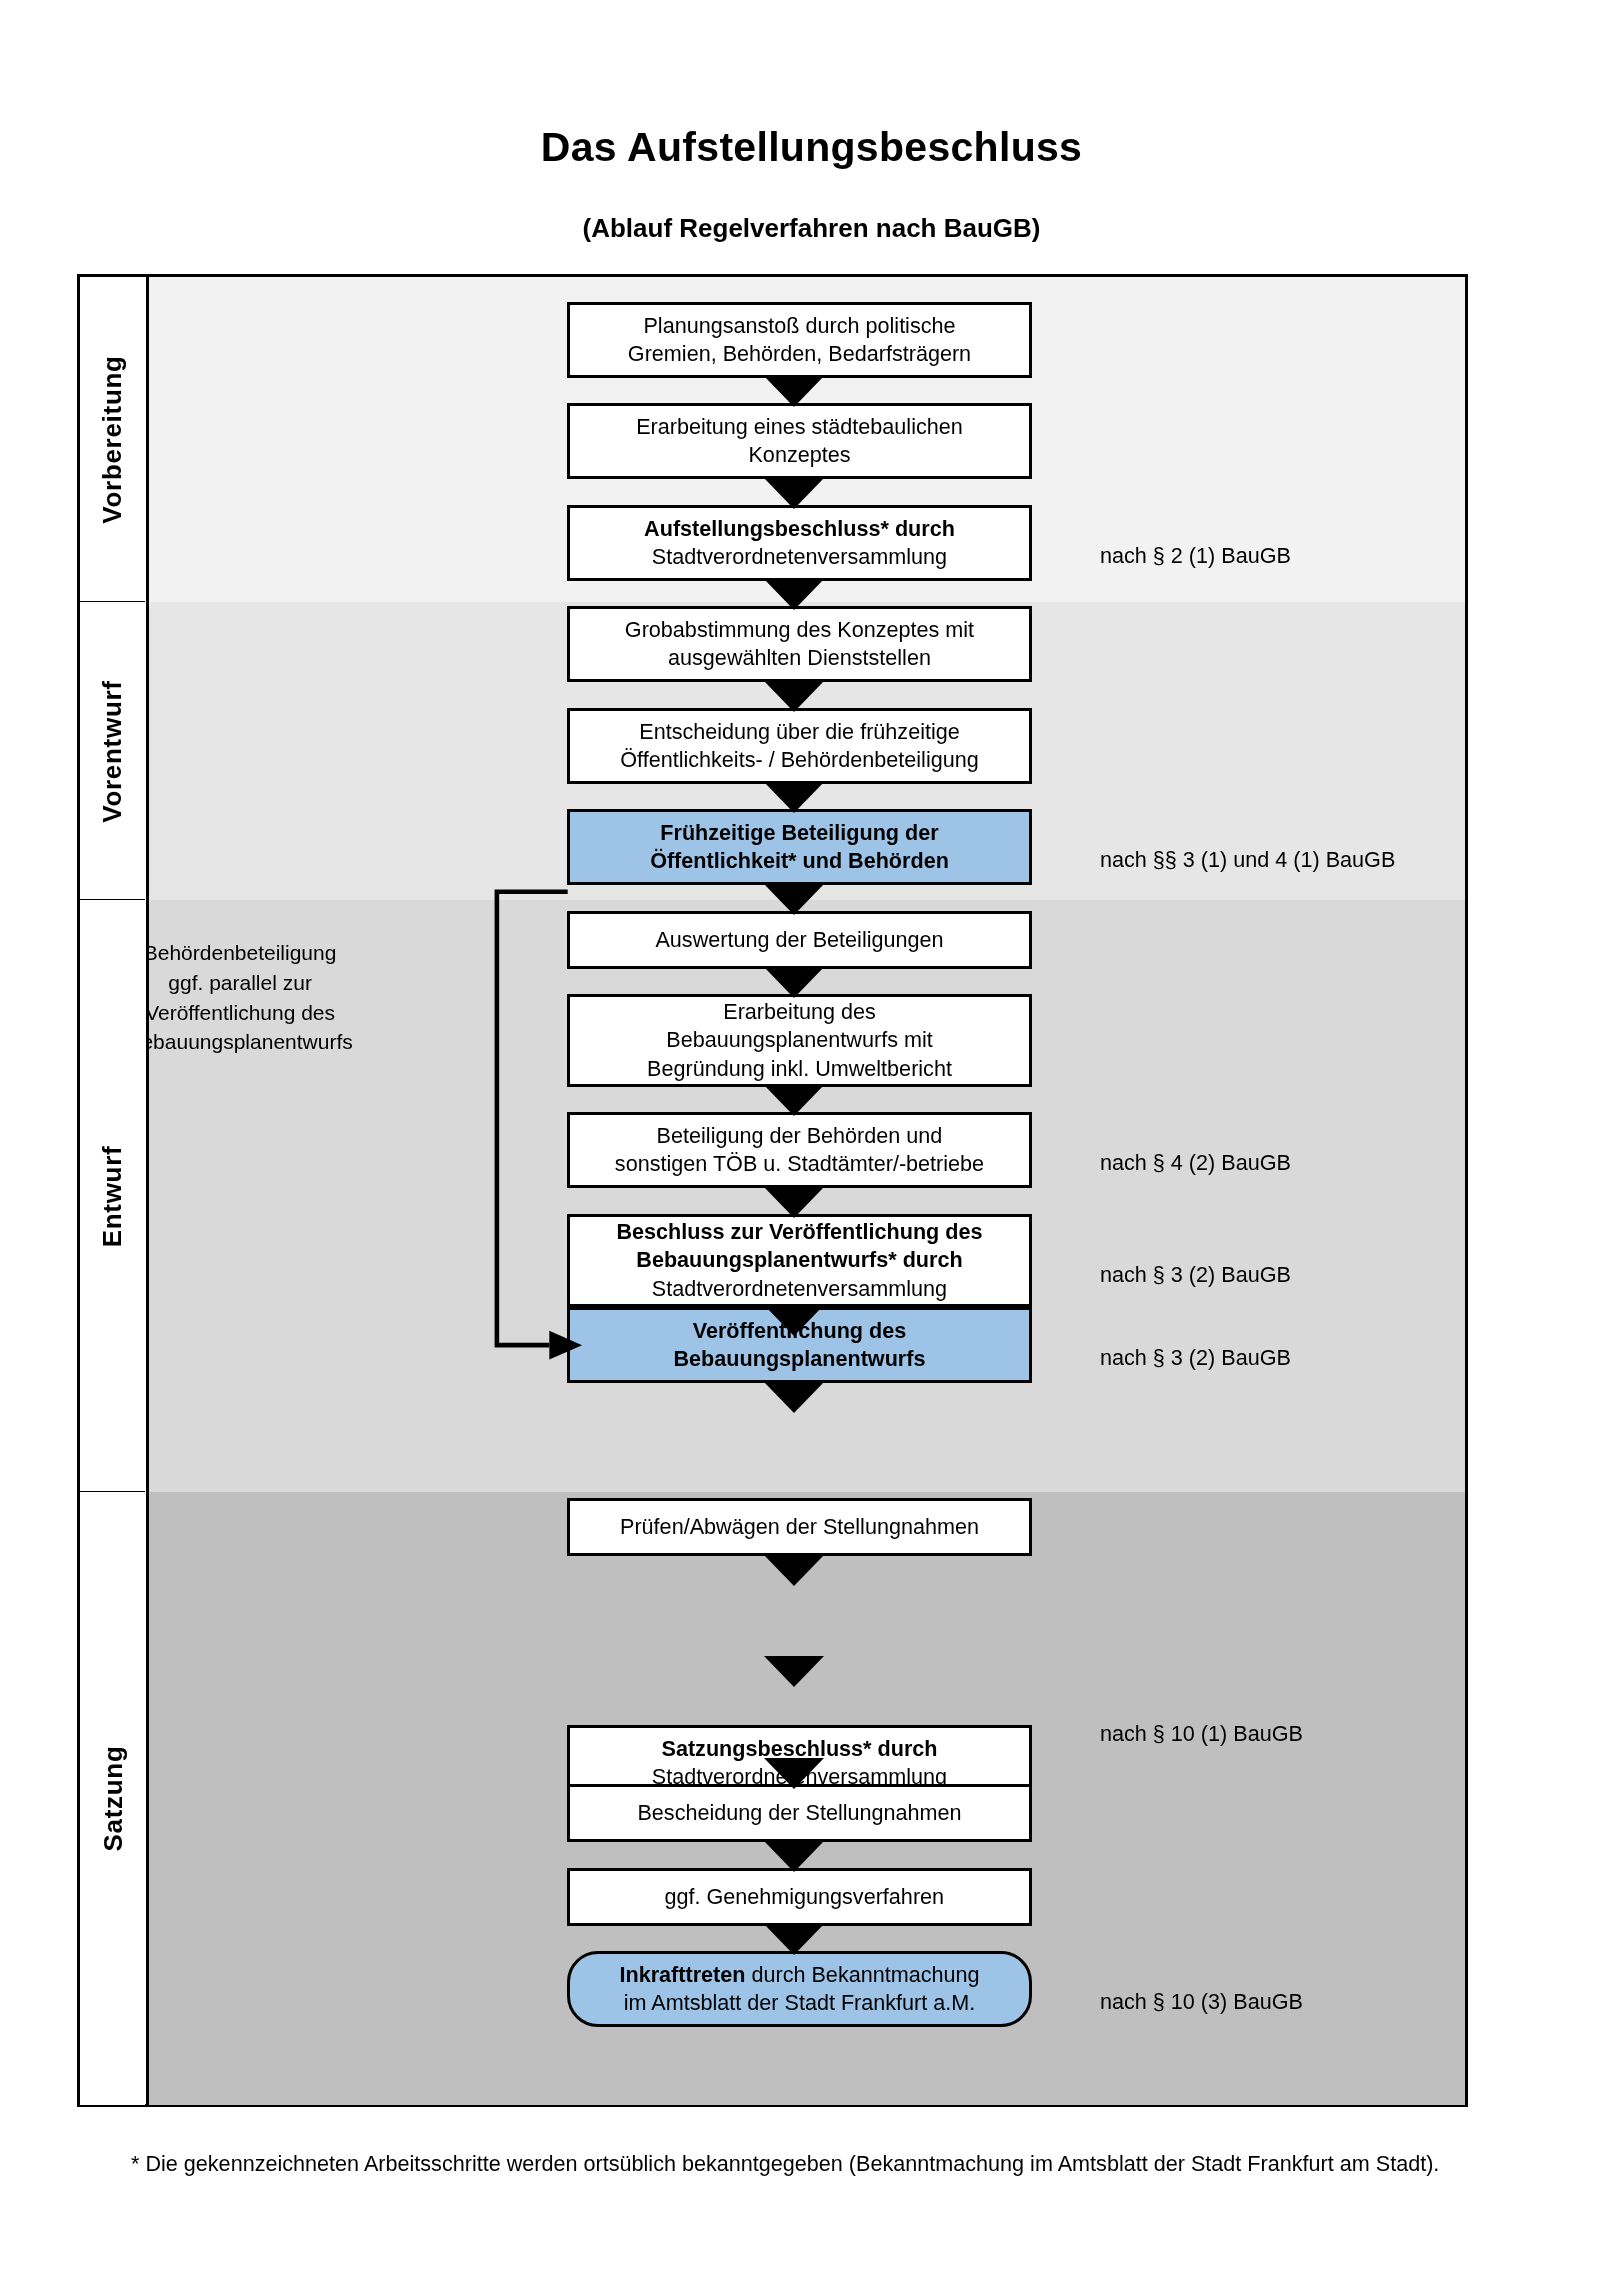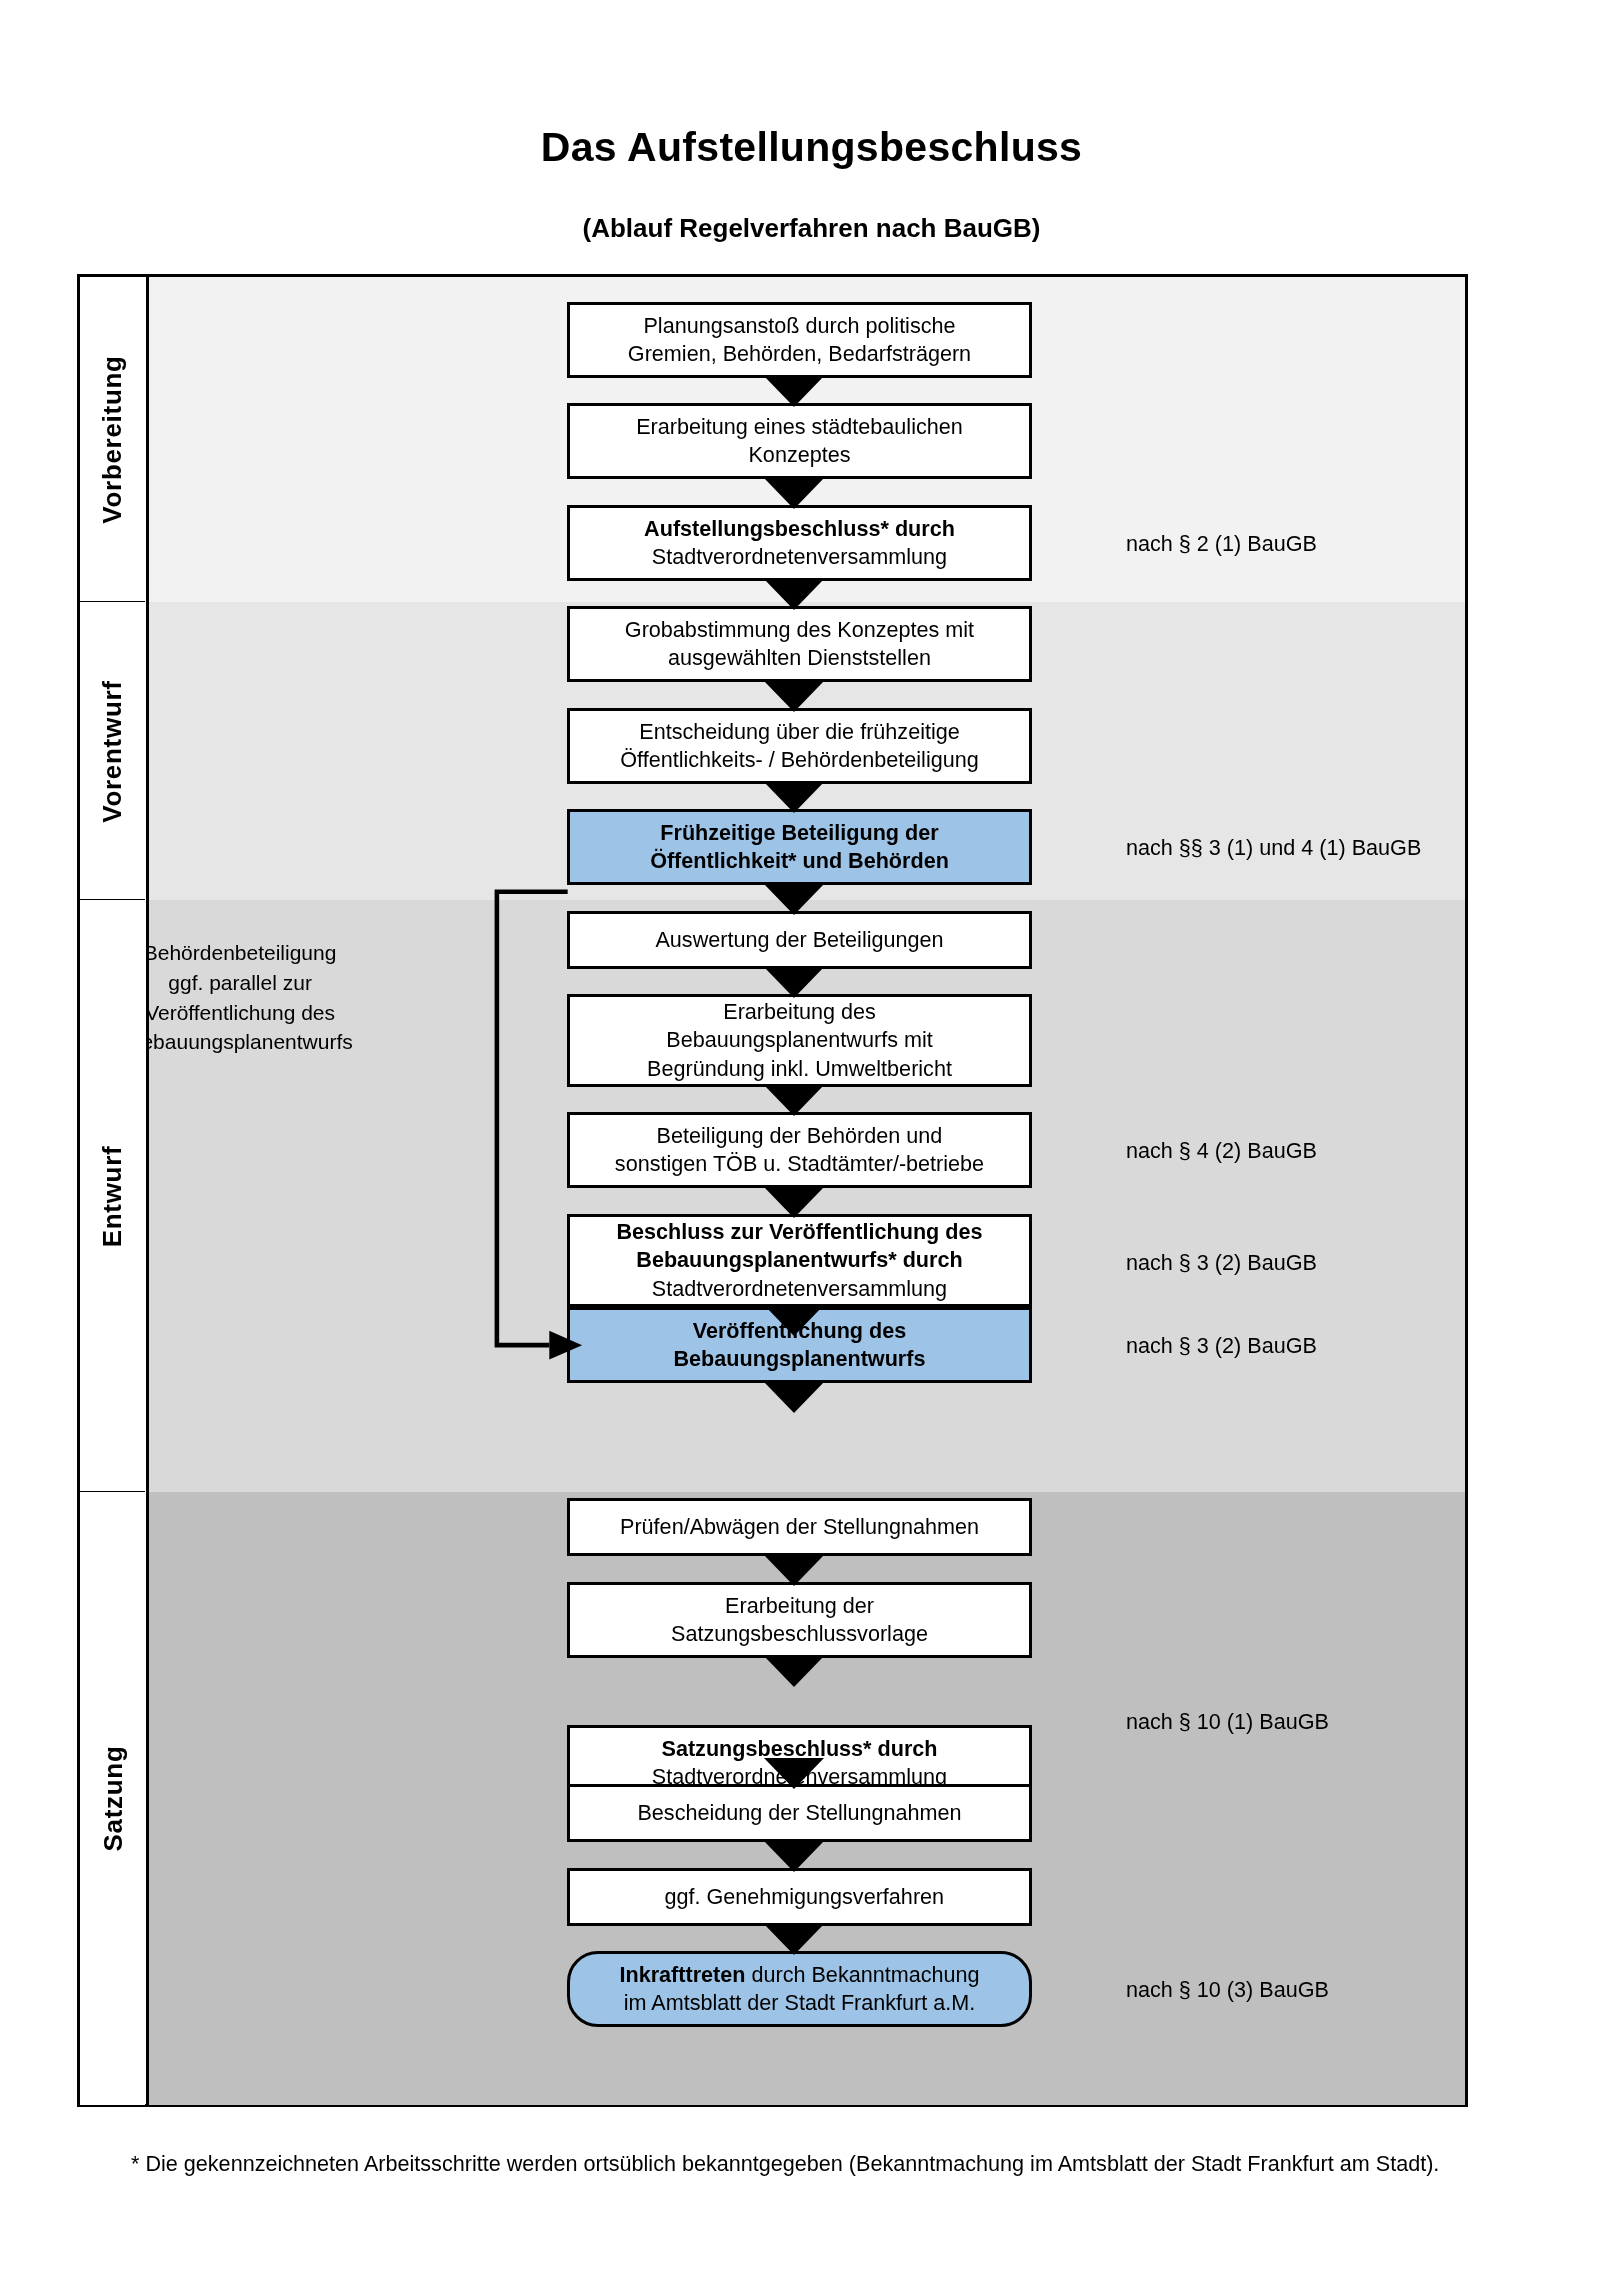--- a/index.html
+++ b/index.html
@@ -92,24 +92,25 @@
     width:0;height:0;
     border-left:30px solid transparent;
     border-right:30px solid transparent;
     border-top:31px solid #000;
     z-index:6;
   }
 
   
   .ref{
     position:absolute;
-    left:1046px;
+    left:1020px;
     font-size:21.6px;
     white-space:nowrap;
     z-index:4;
+    margin-top:12px;
   }
 
   
   #sidenote{
     position:absolute;
     left:19.6px; width:281px;
     font-size:21px; line-height:1.42;
     text-align:center;
     z-index:4;
   }
@@ -252,25 +253,20 @@
   </div>
   <div class="arrow" style="top:1105px;"></div>
 
   <div class="pbox" style="top:1221px;height:58px;">
     <span>
       <span>Prüfen/Abwägen der Stellungnahmen</span>
     </span>
   </div>
   <div class="arrow" style="top:1278px;"></div>
 
-  <div class="pbox" style="top:1305px;height:76px;">
-    <span>
-      <span>Erarbeitung der</span><br><span>Satzungsbeschlussvorlage</span>
-    </span>
-  </div>
   <div class="arrow" style="top:1379px;"></div>
 
   <div class="pbox" style="top:1448px;height:76px;">
     <span>
       <b>Satzungsbeschluss* durch</b><br><span>Stadtverordnetenversammlung</span>
     </span>
   </div>
   <div class="arrow" style="top:1481px;"></div>
 
   <div class="pbox" style="top:1507px;height:58px;">

